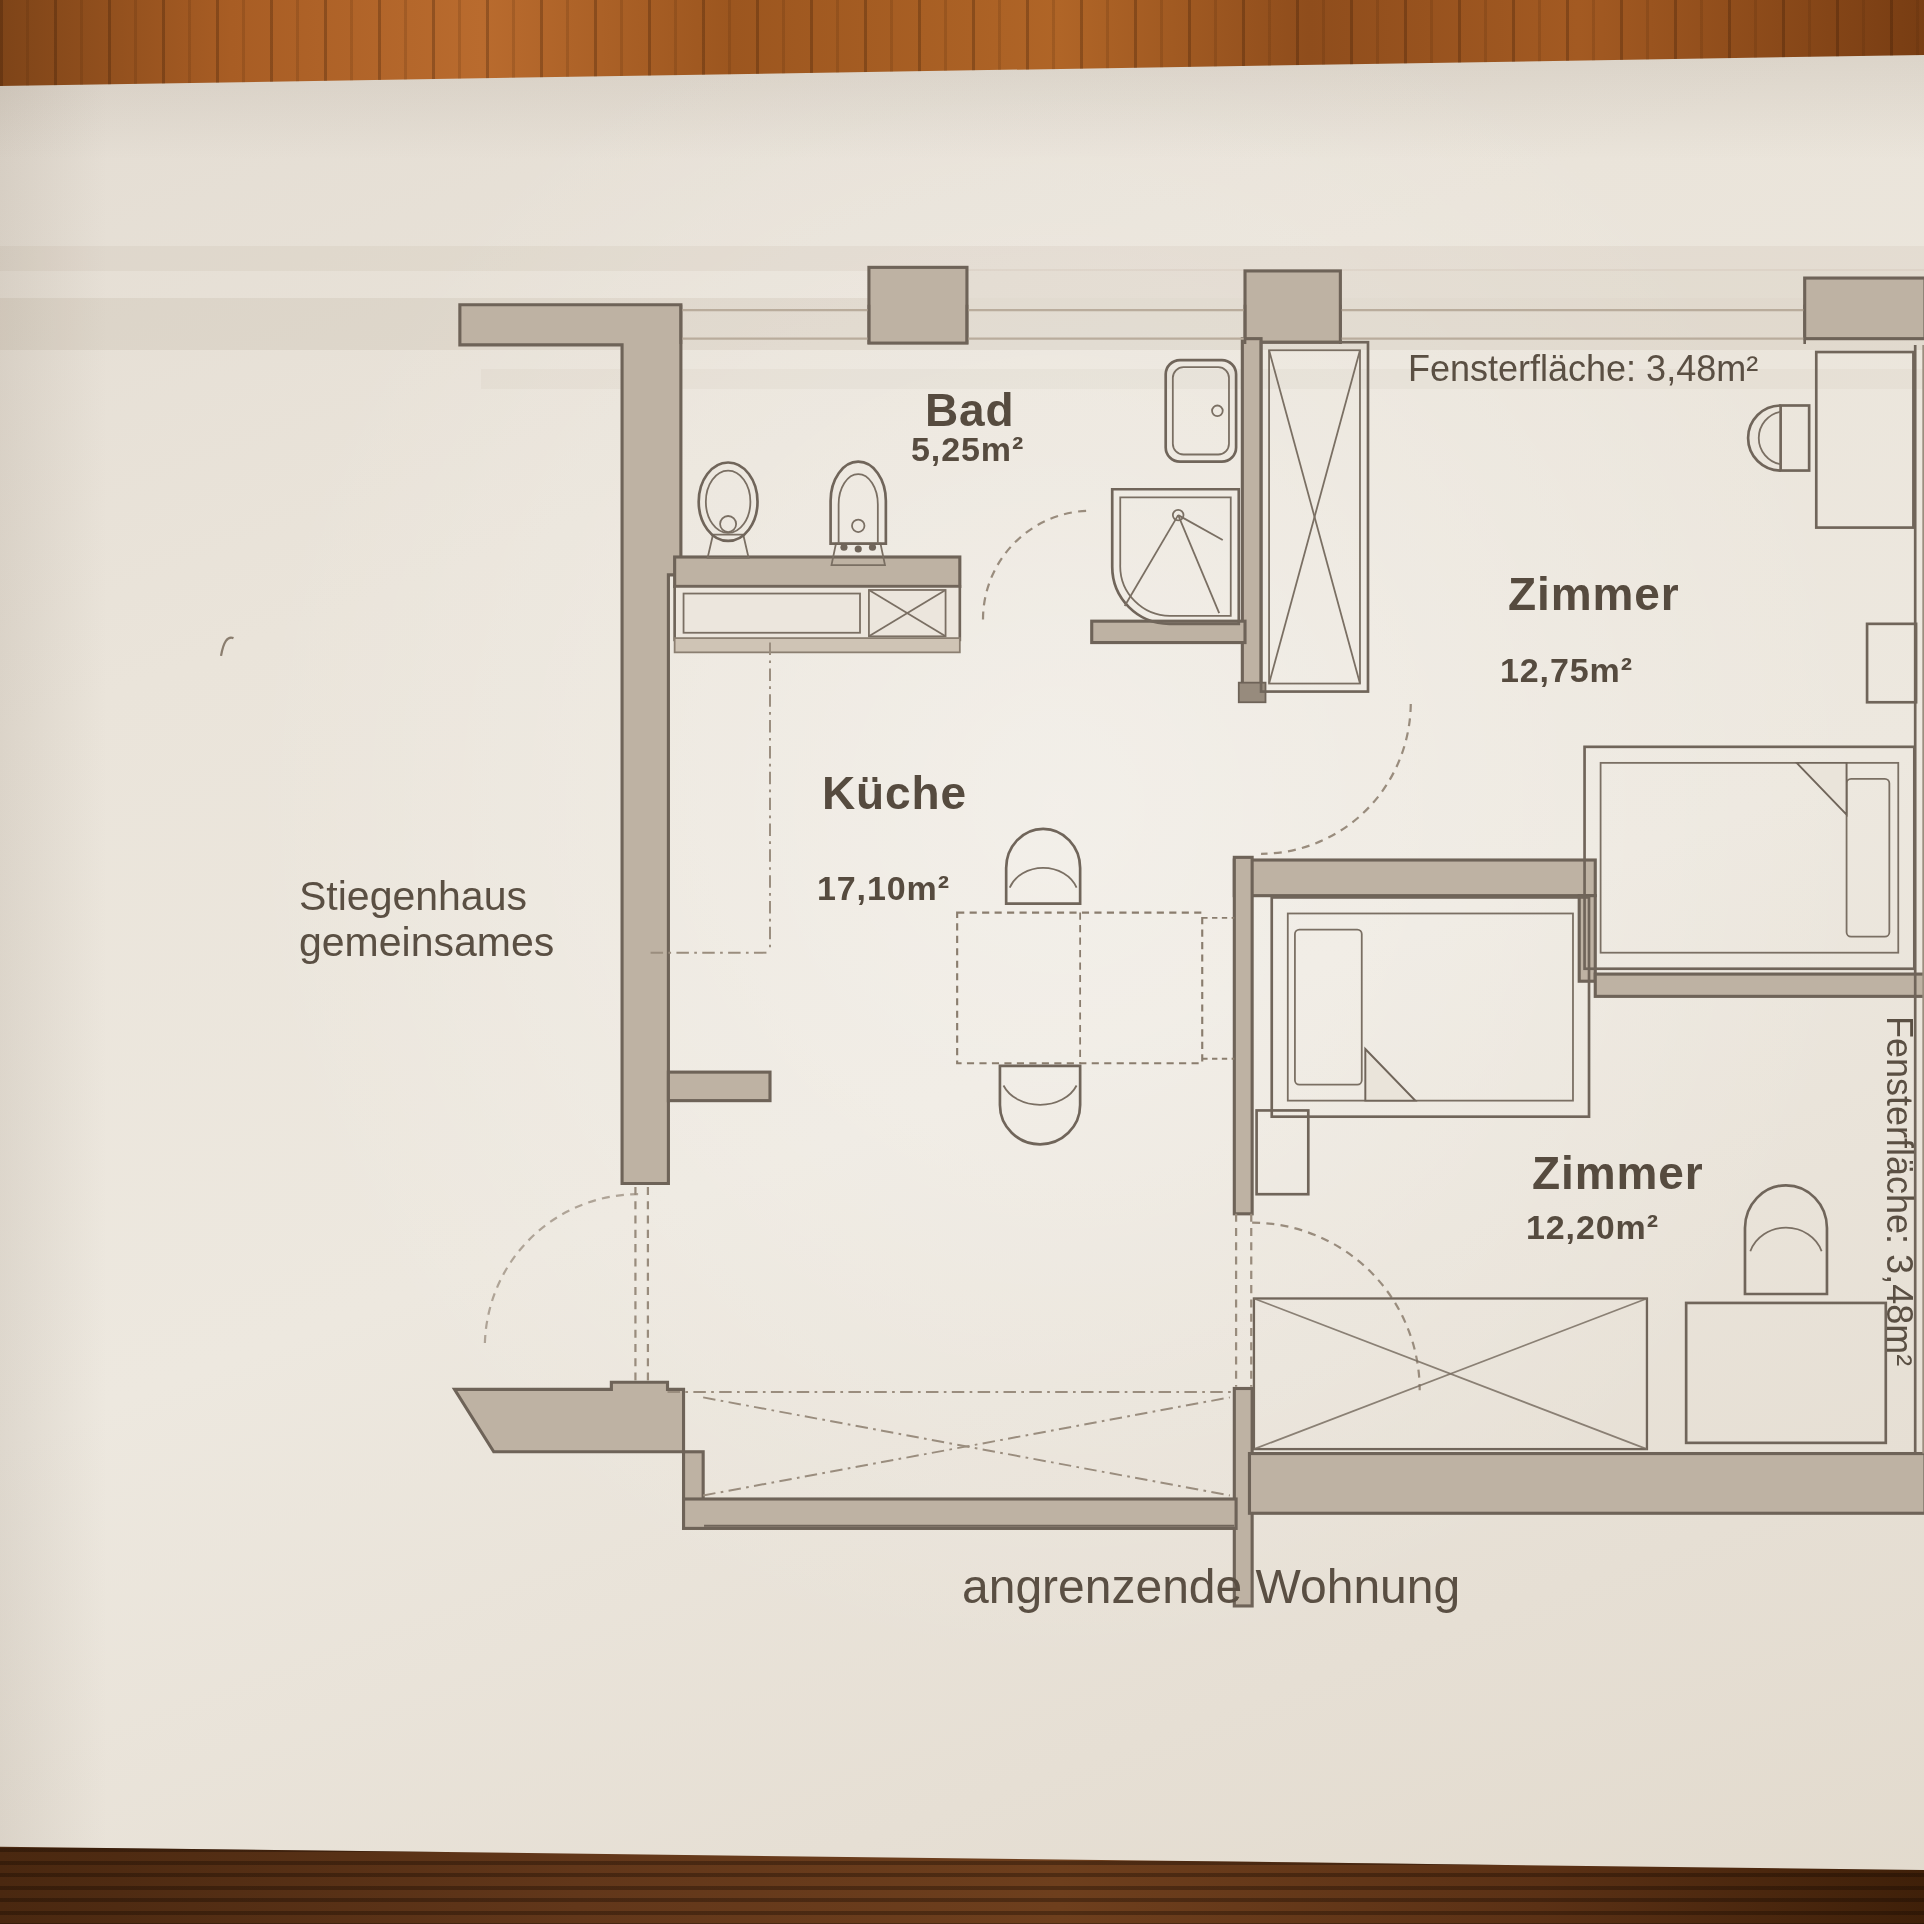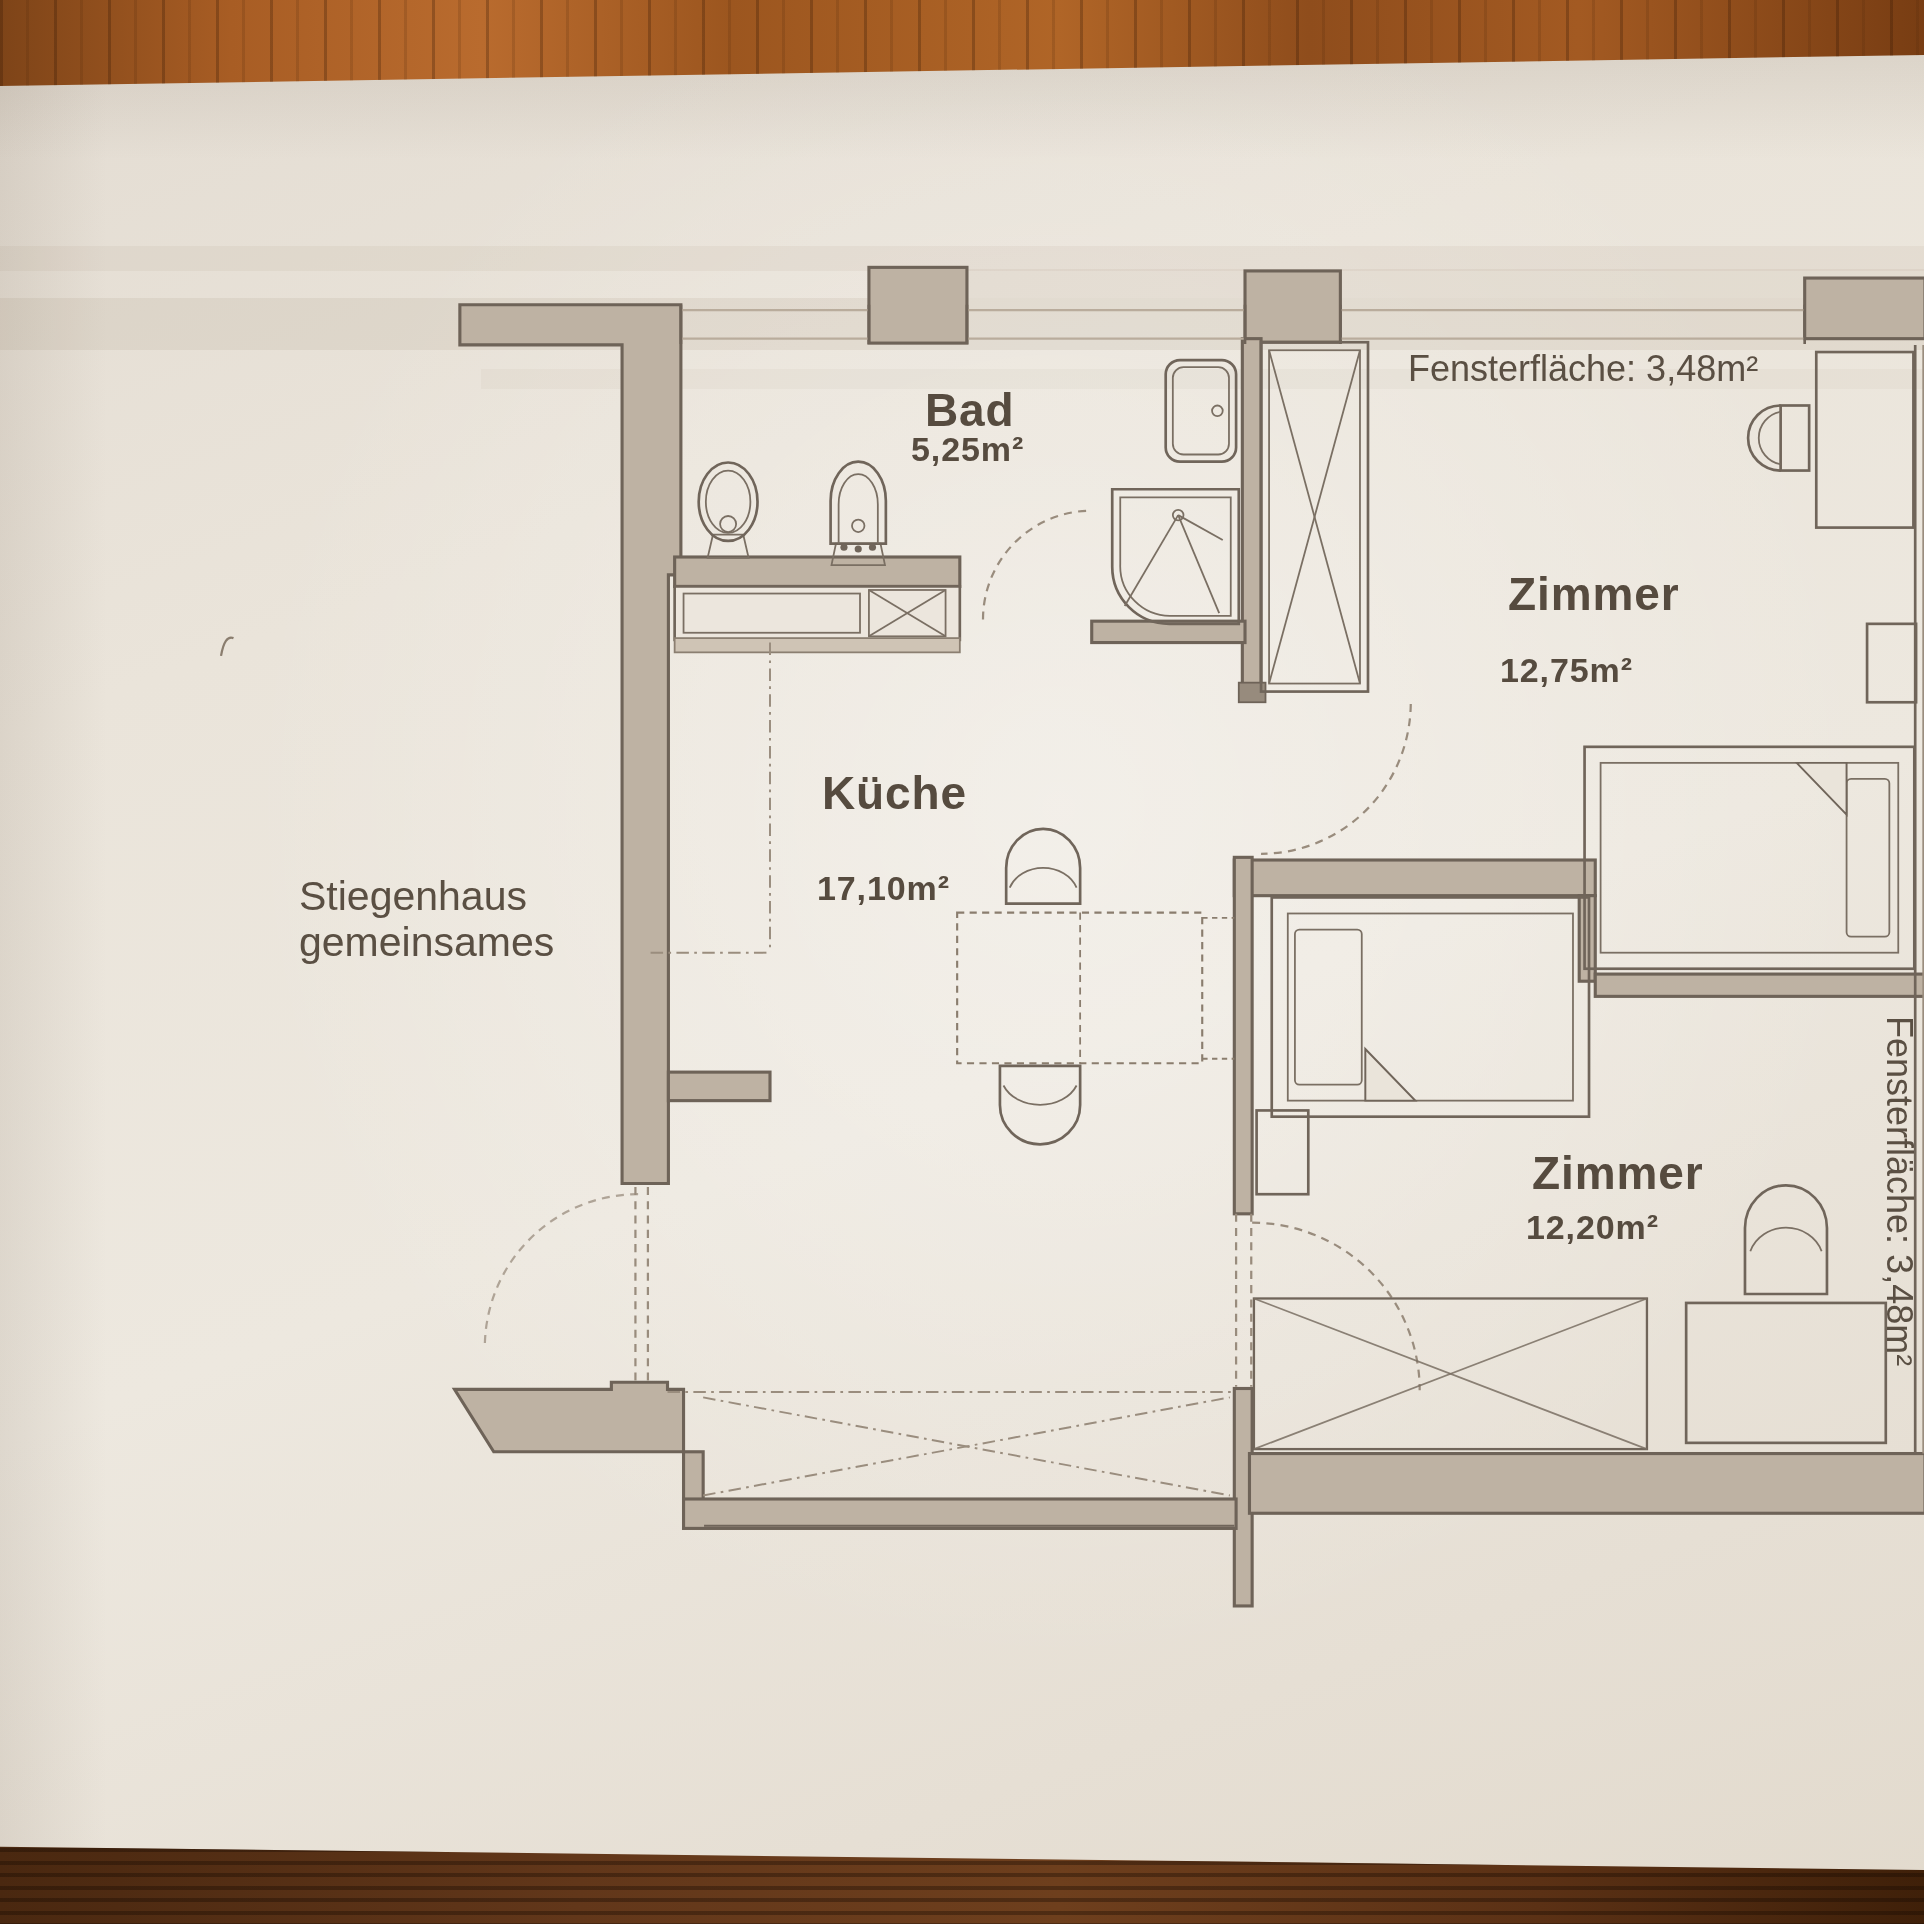--- a/index.html
+++ b/index.html
@@ -240,17 +240,18 @@
   <div class="lbl room-name" style="left:1532px;top:1146px;">Zimmer</div>
   <div class="lbl room-area" style="left:1526px;top:1208px;">12,20m²</div>
 
   <div class="lbl note" style="left:1408px;top:348px;font-size:36px;">Fensterfläche: 3,48m²</div>
 
   <div class="lbl note" style="left:1920px;top:1016px;font-size:36px;transform:rotate(90deg);transform-origin:0 0;">Fensterfläche: 3,48m²</div>
 
   <div class="lbl note" style="left:299px;top:873px;margin-top:46px;">gemeinsames</div>
   <div class="lbl note" style="left:299px;top:873px;">Stiegenhaus</div>
 
+  <div class="lbl note" style="left:962px;top:1559px;font-size:48px;">angrenzende Wohnung</div>
 
   <div id="wood-top"></div>
   <div id="wood-bottom"></div>
 </div>
 
 
 </body></html>

